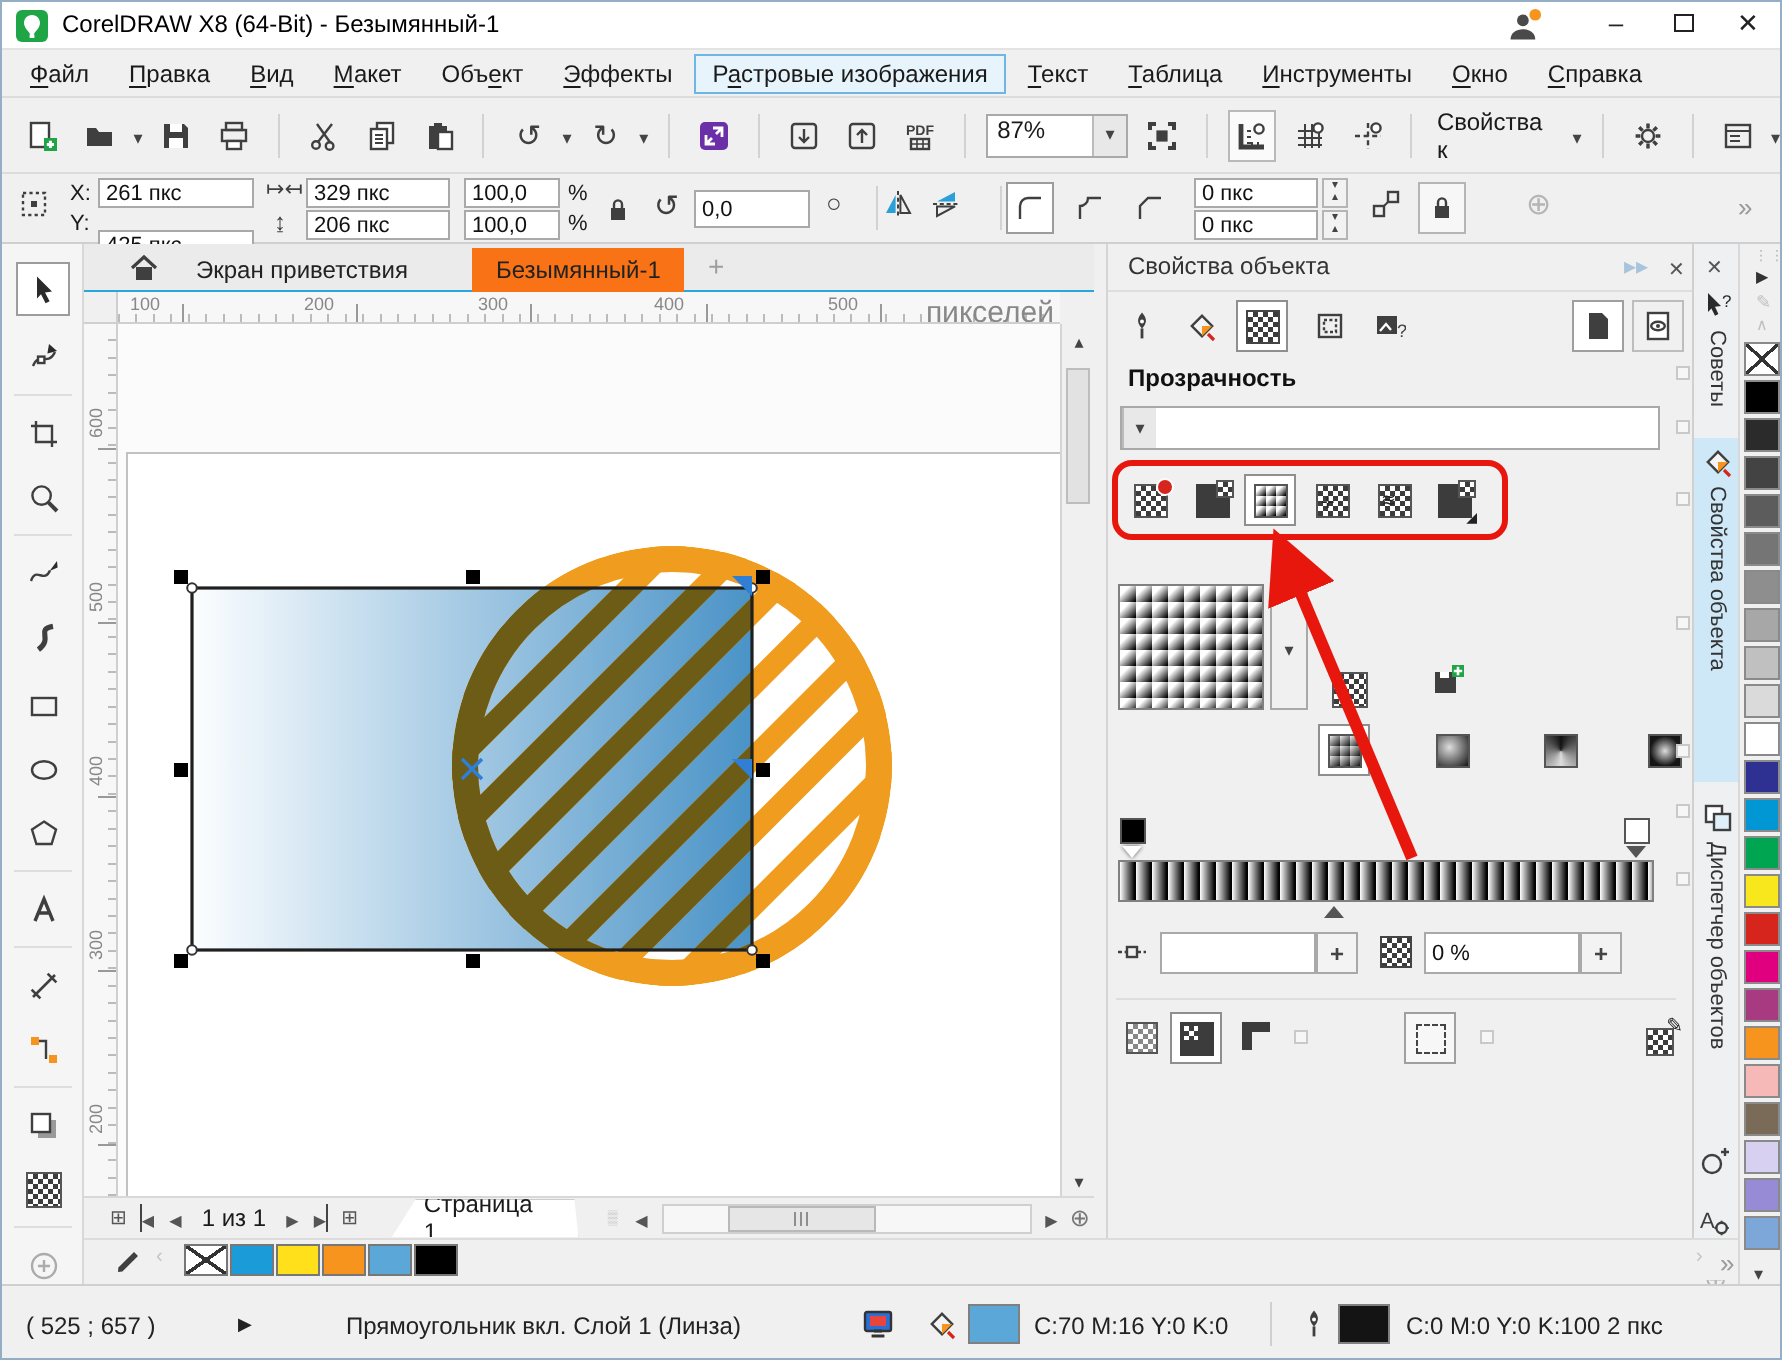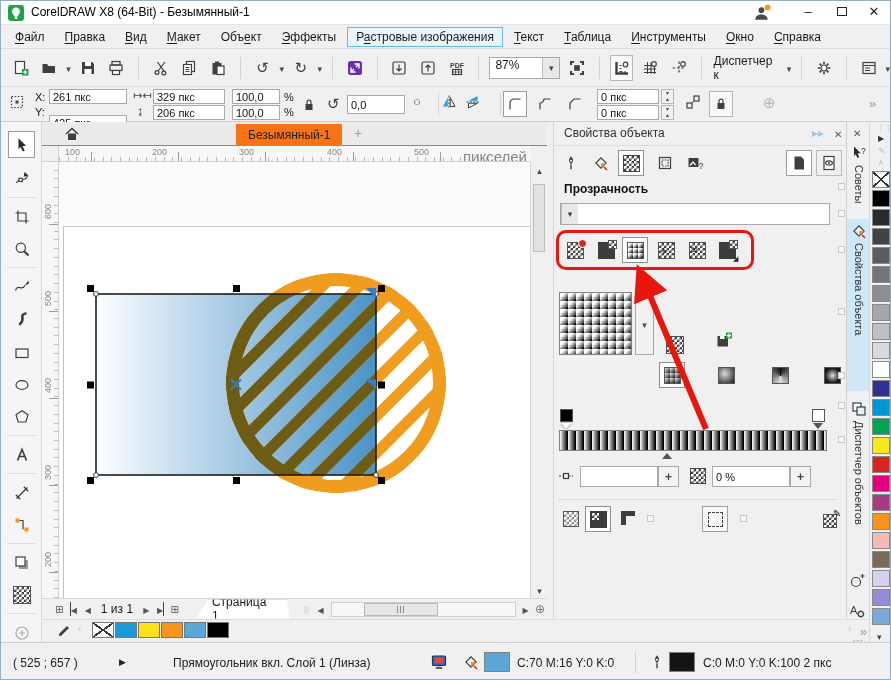--- a/index.html
+++ b/index.html
@@ -286,21 +286,21 @@
     <span class="tbtn">
         <svg width="16" height="16" viewBox="0 0 16 16">
           <g fill="none" stroke="#3f3f3f" stroke-width="1.2">
             <path d="M8 1.5 v13" stroke-dasharray="2.5 1.8"></path>
             <path d="M1.5 8 h13" stroke-dasharray="2.5 1.8"></path>
             <circle cx="12" cy="4" r="2.3" fill="#fff"></circle>
           </g>
         </svg>
       </span>
     <span class="sep"></span>
-    <span style="padding:0 2px">Диспетчер к</span>
+    <span style="padding:0 2px">Свойства к</span>
     <span class="gl-caret"></span>
     <span class="sep"></span>
     <span class="tbtn">
         <svg width="16" height="16" viewBox="0 0 16 16">
           <g fill="none" stroke="#3f3f3f" stroke-width="1.2">
             <circle cx="8" cy="8" r="3"></circle>
             <path d="M8 1.8v2.4M8 11.8v2.4M1.8 8h2.4M11.8 8h2.4M3.6 3.6l1.7 1.7M10.7 10.7l1.7 1.7M12.4 3.6l-1.7 1.7M5.3 10.7l-1.7 1.7" stroke-width="1.7"></path>
           </g>
         </svg>
       </span>
@@ -560,20 +560,23 @@
 
   <div class="abs tabbar">
     <span class="abs ic" style="left:22px;top:4px">
         <svg width="16" height="16" viewBox="0 0 16 16">
           <g fill="none" stroke="#3f3f3f" stroke-width="1.2">
             <path d="M2 8 L8 2.5 L14 8" fill="none" stroke-width="1.6"></path>
             <path d="M4 7.5 V14 h8 V7.5" fill="#3f3f3f" stroke="none"></path>
           </g>
         </svg>
       </span>
+    <div class="dtab" style="left:44px">
+        <span>Экран приветствия</span>
+      </div>
     <div class="dtab active" style="left:194px">
         <span>Безымянный-1</span>
       </div>
     <span class="abs glyph" style="left:312px;top:4px;color:#9e9e9e;font-size:14px">+</span>
   </div>
 
   <div class="abs rcorner"></div>
   <div class="abs hruler" id="hruler">
     <span class="minor"></span>
     <span class="abs" style="right:3px;top:2px;font-size:15px;color:#888">пикселей</span>

